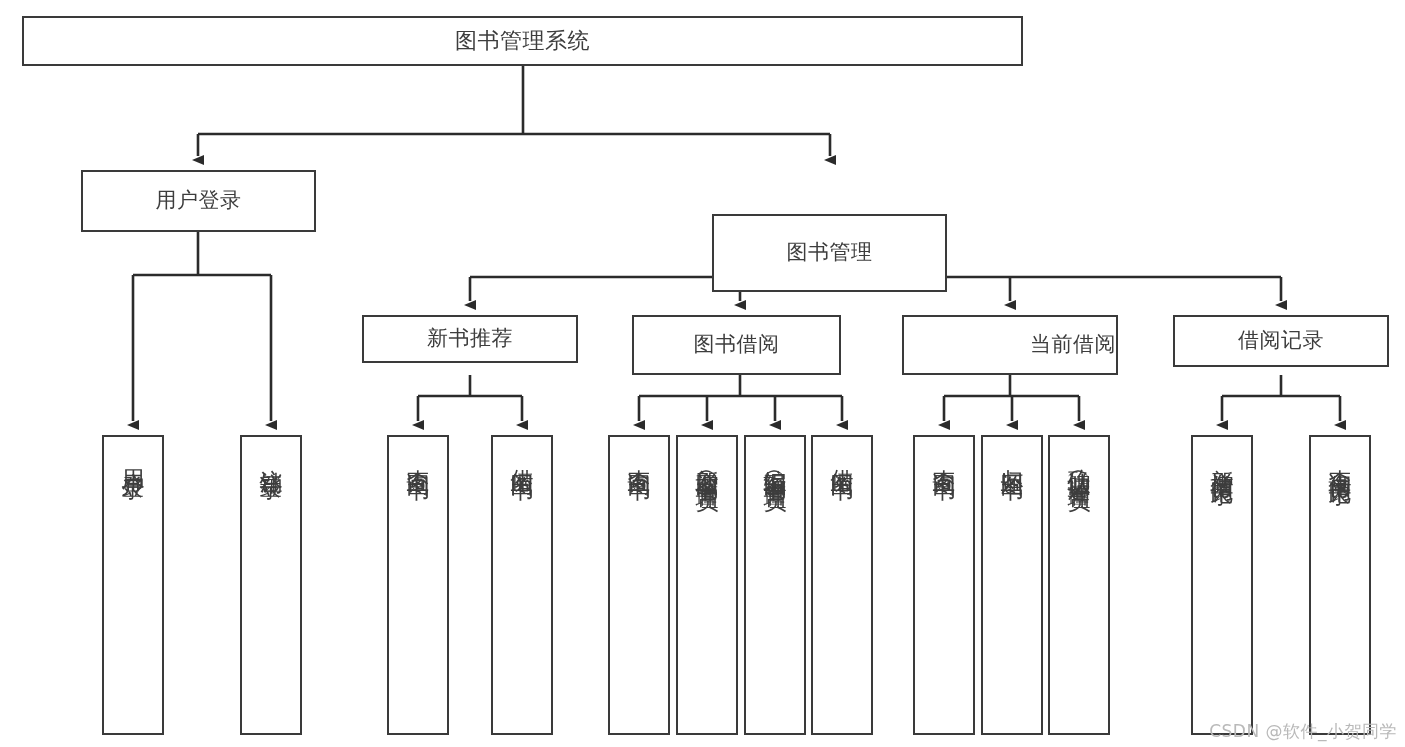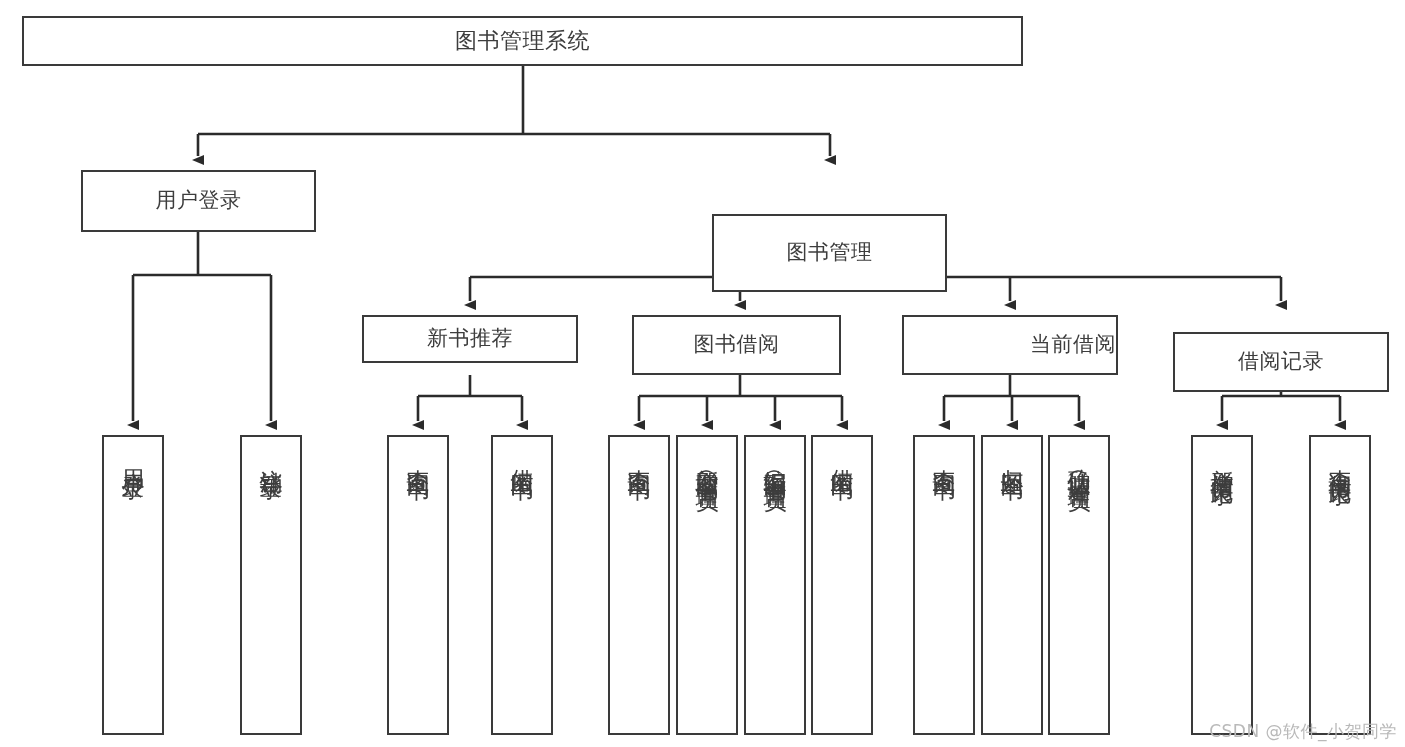--- a/index.html
+++ b/index.html
@@ -150,21 +150,21 @@
   </div>
 
   <div class="node horiz" style="left:632px; top:315px; width:209px; height:60px;">
     <span class="label">图书借阅</span>
   </div>
 
   <div class="node horiz" style="left:902px; top:315px; width:216px; height:60px;justify-content:flex-end;">
     <span class="label">当前借阅</span>
   </div>
 
-  <div class="node horiz" style="left:1173px; top:315px; width:216px; height:60px;margin-top:17px;">
+  <div class="node horiz" style="left:1173px; top:315px; width:216px; height:52px;">
     <span class="label">借阅记录</span>
   </div>
 
   <div class="node vert" style="left:102px; top:435px; width:62px; height:300px;">
     <span class="label">用户登录</span>
   </div>
 
   <div class="node vert" style="left:240px; top:435px; width:62px; height:300px;">
     <span class="label">注销登录</span>
   </div>

